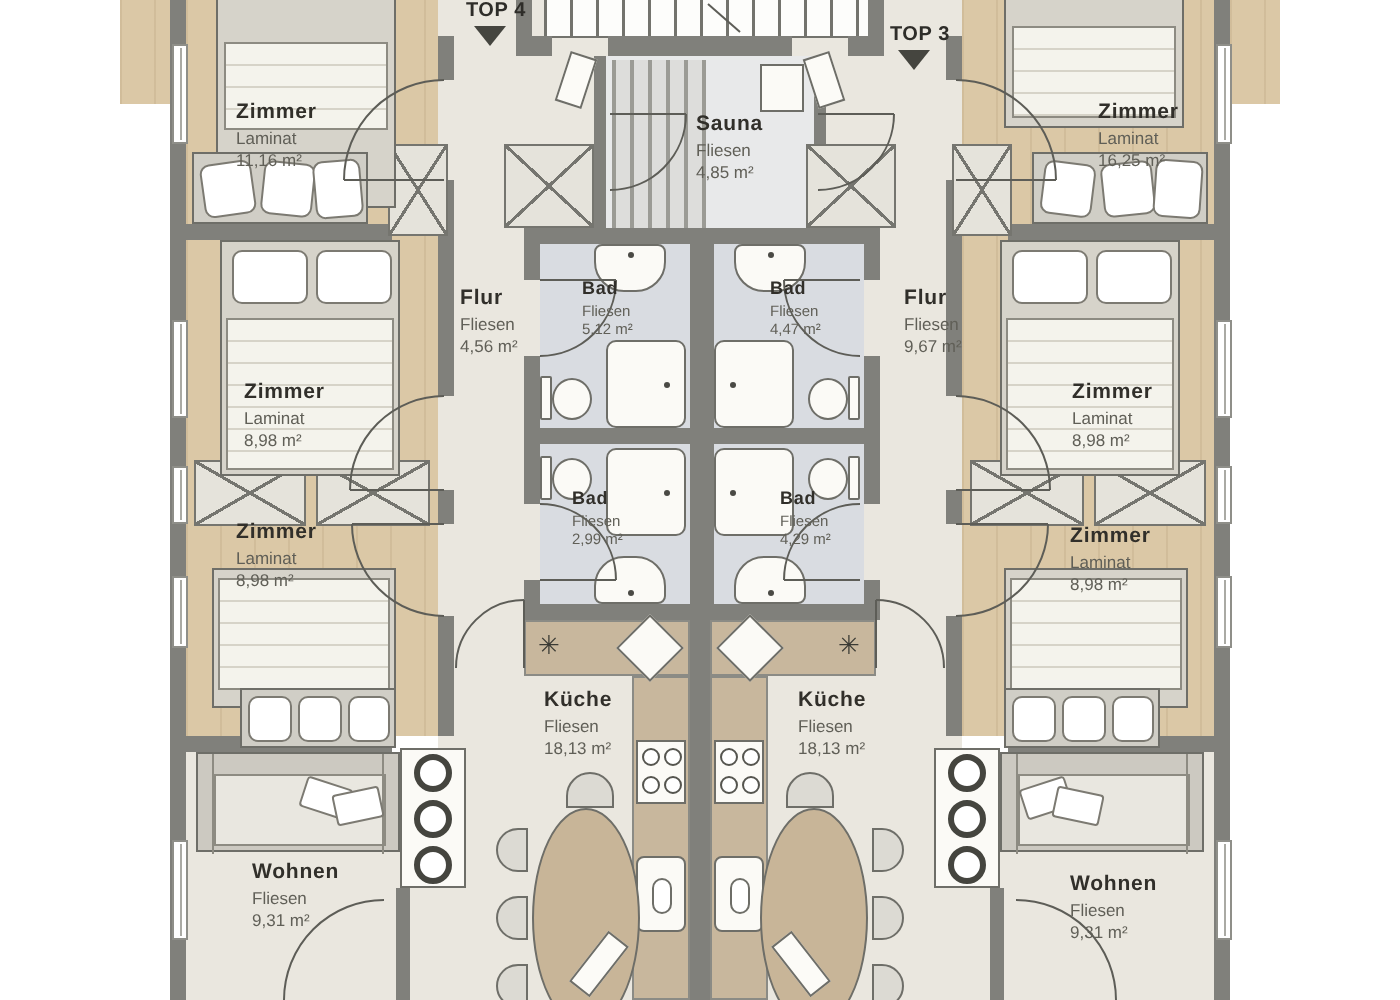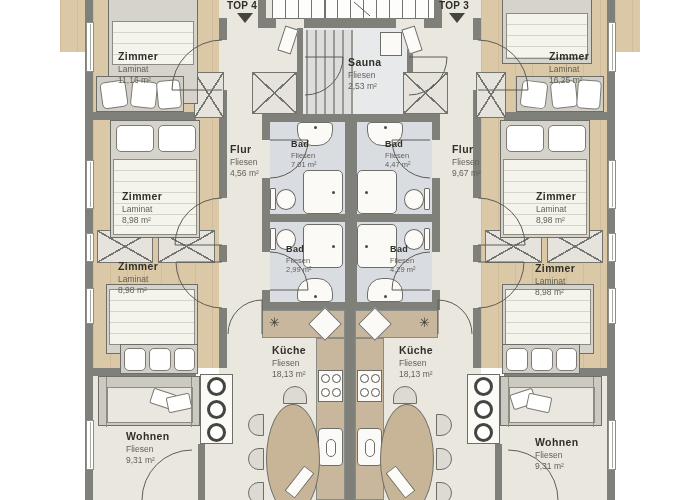--- a/index.html
+++ b/index.html
@@ -28,21 +28,21 @@
   .chair{position:absolute;box-sizing:border-box;background:#dcdad3;border:1px solid #6e6e68;}
   .shower{position:absolute;box-sizing:border-box;background:#fbfaf6;border:1px solid #6e6e68;border-radius:5px;}
   .dot{position:absolute;width:3px;height:3px;background:#4a4a45;border-radius:50%;}
   .burner{position:absolute;width:9px;height:9px;border:1px solid #55554f;border-radius:50%;background:#fff;box-sizing:border-box;}
   .circ{position:absolute;width:19px;height:19px;border:3px solid #45453f;border-radius:50%;background:#fff;box-sizing:border-box;}
   .lbl{position:absolute;z-index:10;color:#3c3b35;line-height:1.3;white-space:nowrap;}
   .lbl .n{font-weight:bold;font-size:10.5px;letter-spacing:.4px;color:#312f2a;}
   .lbl .s{font-size:8.5px;color:#605f57;}
   .lbl.small .n{font-size:9px;}
   .lbl.small .s{font-size:7.5px;}
-  .toplbl{position:absolute;z-index:10;width:36px;text-align:left;font-weight:bold;font-size:10px;color:#2e2d29;letter-spacing:.3px;}
+  .toplbl{position:absolute;z-index:10;width:36px;text-align:right;font-weight:bold;font-size:10px;color:#2e2d29;letter-spacing:.3px;}
   .tri{width:0;height:0;border-left:8px solid transparent;border-right:8px solid transparent;border-top:10px solid #45453f;margin:2px auto 0;}
   .rail{position:absolute;background:#fdfdfb;border-bottom:1px solid #73736d;
         background-image:repeating-linear-gradient(90deg,#73736d 0 1.5px,transparent 1.5px 13px);}
   .bench{position:absolute;border-right:1px solid #9b9b95;
          background-image:repeating-linear-gradient(90deg,#9b9b95 0 2px,#dddddb 2px 9px);}
   .leaf{position:absolute;box-sizing:border-box;background:#fcfbf7;border:1px solid #6e6e68;}
   svg.overlay{position:absolute;left:0;top:0;z-index:5;pointer-events:none;}
   .star{position:absolute;font-size:13px;color:#3a3a34;z-index:4;}
   .diamond{position:absolute;box-sizing:border-box;background:#fbfaf6;border:1px solid #6e6e68;transform:rotate(45deg);}
 </style>
@@ -309,21 +309,21 @@
       <path d="M142,500 A50,50 0 0 1 192,450"></path>
       <path d="M558,500 A50,50 0 0 0 508,450"></path>
       <line x1="354" y1="2" x2="370" y2="16"></line>
     </g>
   </svg>
 
   <div class="toplbl" style="left:227px;top:0;">
     <span>TOP 4</span>
     <div class="tri"></div>
   </div>
-  <div class="toplbl" style="left:439px;top:0;">
+  <div class="toplbl" style="left:439px;top:12px;">
     <span>TOP 3</span>
     <div class="tri"></div>
   </div>
 
   <div class="lbl" style="left:118px;top:50px;">
     <div class="n">Zimmer</div>
     <div class="s">Laminat</div>
     <div class="s">11,16 m²</div>
     </div>
   <div class="lbl" style="left:122px;top:190px;">
@@ -337,41 +337,41 @@
     <div class="s">8,98 m²</div>
     </div>
   <div class="lbl" style="left:230px;top:143px;">
     <div class="n">Flur</div>
     <div class="s">Fliesen</div>
     <div class="s">4,56 m²</div>
     </div>
   <div class="lbl small" style="left:291px;top:139px;">
     <div class="n">Bad</div>
     <div class="s">Fliesen</div>
-    <div class="s">7,01 m²</div>
+    <div class="s">5,12 m²</div>
     </div>
   <div class="lbl small" style="left:286px;top:244px;">
     <div class="n">Bad</div>
     <div class="s">Fliesen</div>
     <div class="s">2,99 m²</div>
     </div>
   <div class="lbl" style="left:272px;top:344px;">
     <div class="n">Küche</div>
     <div class="s">Fliesen</div>
     <div class="s">18,13 m²</div>
     </div>
   <div class="lbl" style="left:126px;top:430px;">
     <div class="n">Wohnen</div>
     <div class="s">Fliesen</div>
     <div class="s">9,31 m²</div>
     </div>
   <div class="lbl" style="left:348px;top:56px;">
     <div class="n">Sauna</div>
     <div class="s">Fliesen</div>
-    <div class="s">2,53 m²</div>
+    <div class="s">4,85 m²</div>
     </div>
   <div class="lbl" style="left:549px;top:50px;">
     <div class="n">Zimmer</div>
     <div class="s">Laminat</div>
     <div class="s">16,25 m²</div>
     </div>
   <div class="lbl" style="left:536px;top:190px;">
     <div class="n">Zimmer</div>
     <div class="s">Laminat</div>
     <div class="s">8,98 m²</div>

